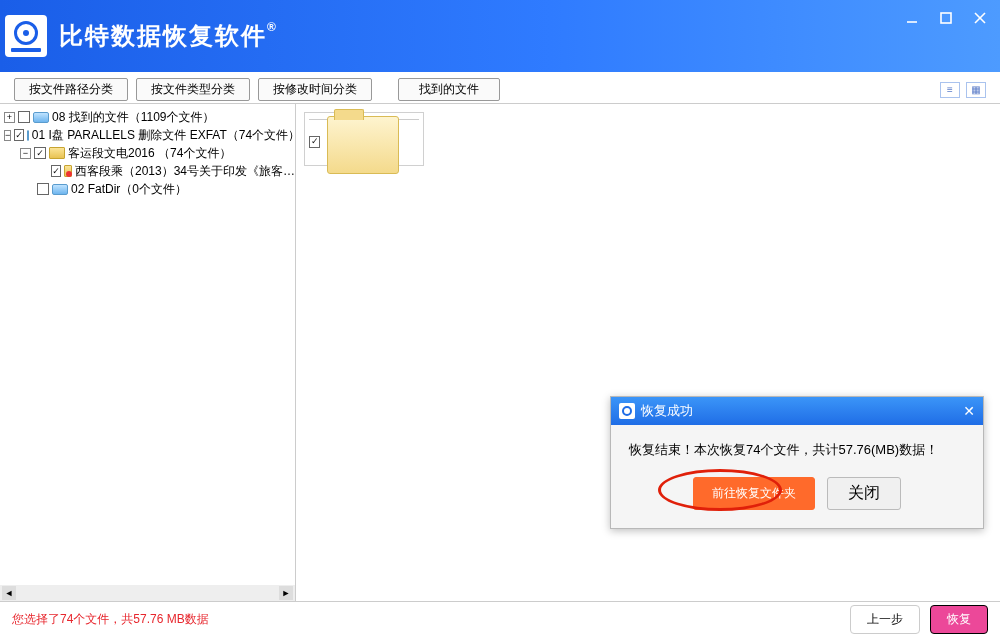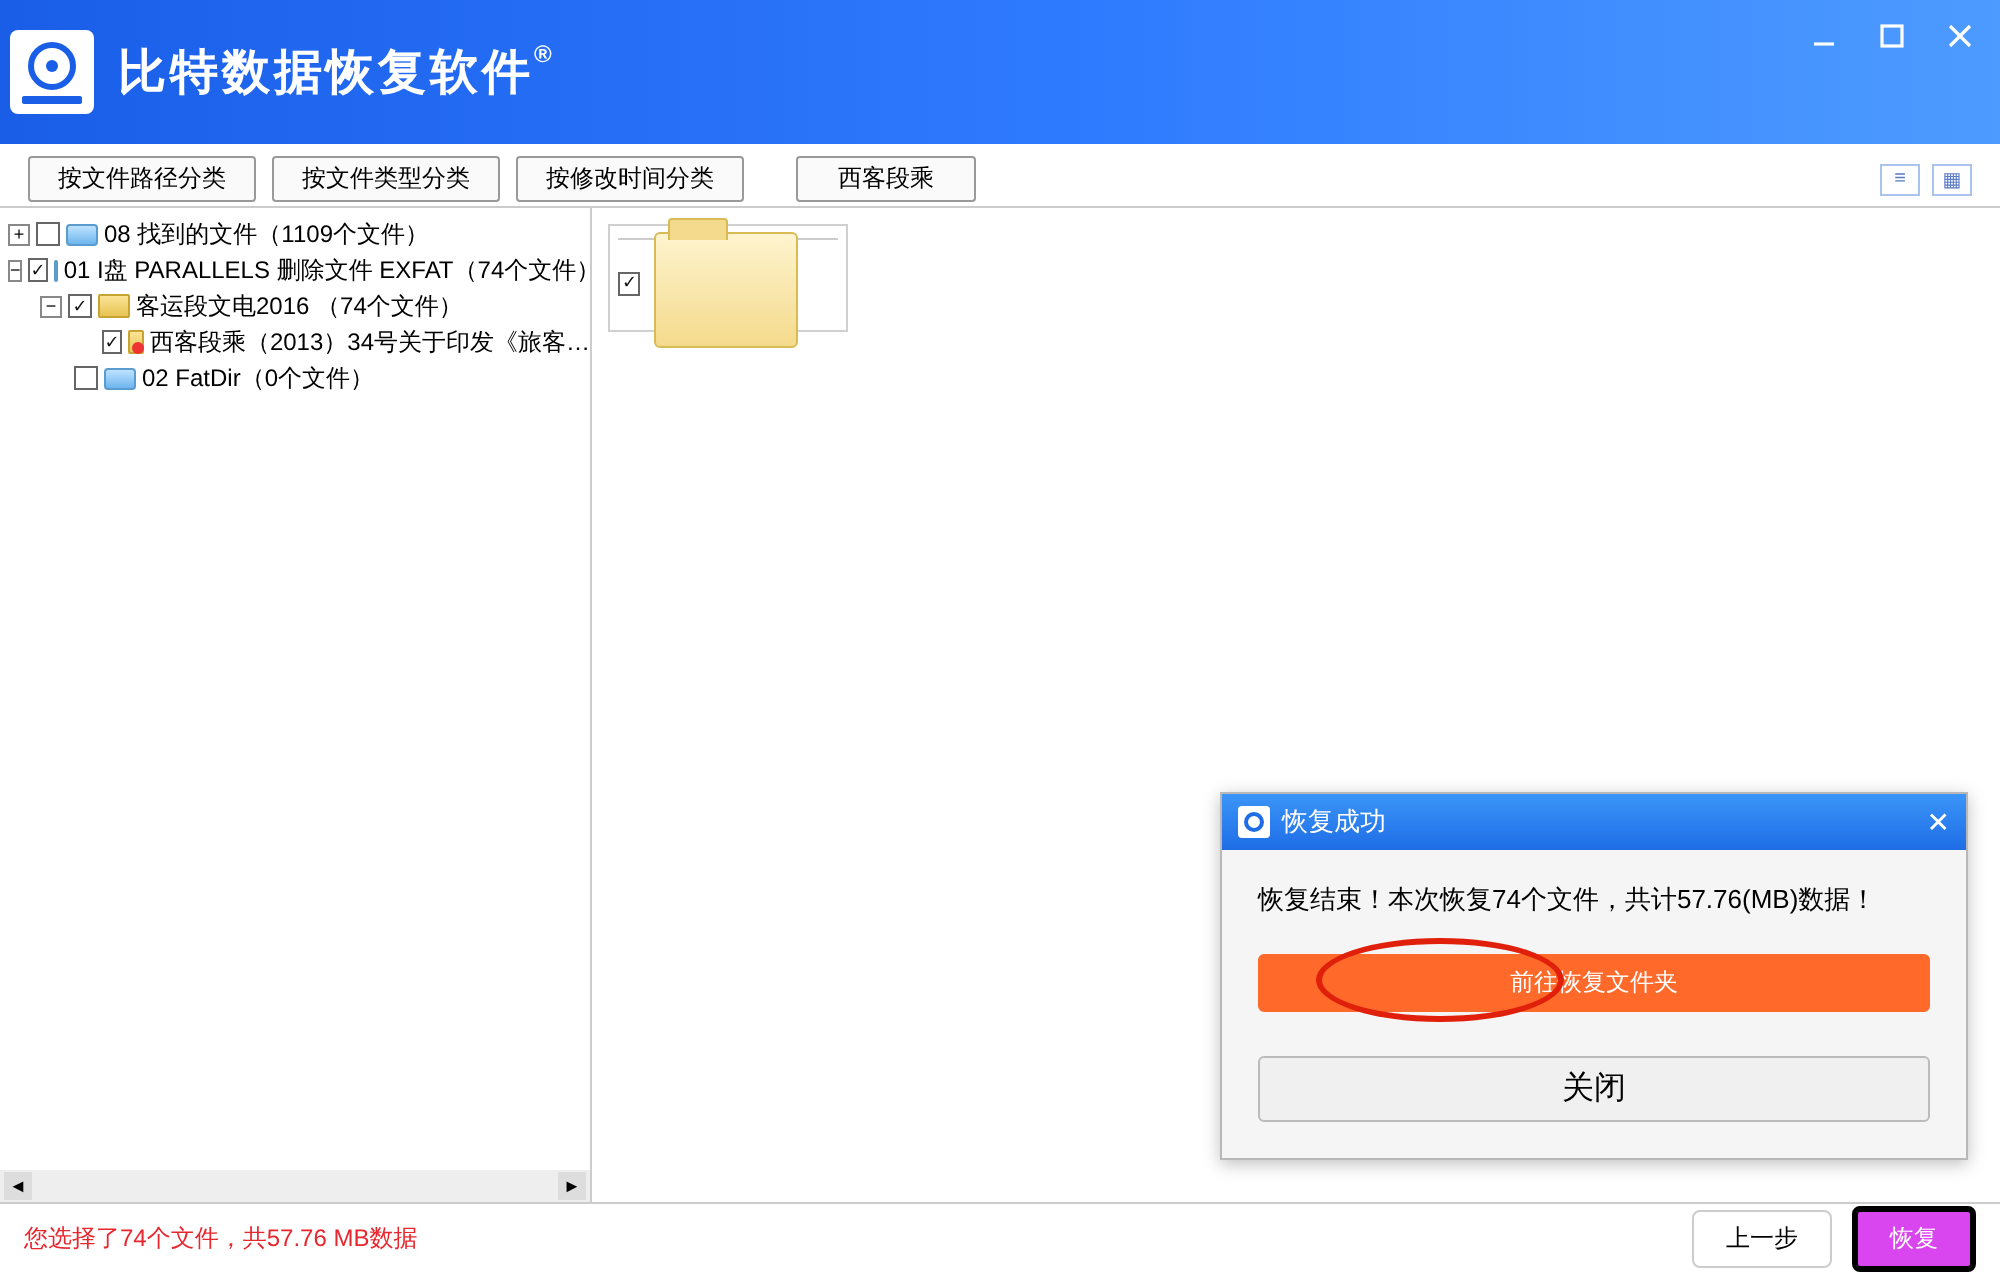--- a/index.html
+++ b/index.html
@@ -36,29 +36,29 @@
     .folder-card .big-folder { width:72px; height:58px; margin:8px auto 6px; background:linear-gradient(#fef4cf,#f4da8c); border:1px solid #d9bb55; border-radius:3px; position:relative;}
     .folder-card .big-folder::before { content:""; position:absolute; top:-8px; left:6px; width:28px; height:10px; background:#f4da8c; border:1px solid #d9bb55; border-bottom:none; border-radius:2px 2px 0 0;}
     .folder-caption { display:flex; align-items:center; justify-content:center; gap:4px; font-size:12px; border-top:1px solid #ccc; padding-top:6px;}
     .folder-card-frame { border:1px solid #d0d0d0; padding:6px 4px 8px; width:120px;}
     .dialog { position:absolute; left:314px; top:292px; width:374px; background:#f5f5f5; border:1px solid #b8b8b8; box-shadow:0 2px 8px rgba(0,0,0,0.25);}
     .dialog-title { height:28px; background:linear-gradient(#3b95f8,#1f6de6); color:#fff; font-size:13px; display:flex; align-items:center; padding:0 8px; }
     .dialog-title .d-logo { width:16px; height:16px; background:#fff; border-radius:2px; margin-right:6px; display:flex; align-items:center; justify-content:center; }
     .dialog-title .d-logo div { width:10px; height:10px; border:2px solid #1f6de6; border-radius:50%;}
     .dialog-close { margin-left:auto; cursor:pointer; font-size:14px;}
     .dialog-body { padding:16px 18px 18px; font-size:13px; }
-    .dialog-actions { display:flex; justify-content:center; gap:22px; margin-top:18px; position:relative;flex-direction:column;}
+    .dialog-actions { display:flex; justify-content:center; gap:12px; margin-top:18px; position:relative;}
     .btn-primary { background:#ff6a2b; color:#fff; border:1px solid #ff6a2b; padding:5px 18px; font-size:12px; cursor:pointer; border-radius:3px;}
     .btn-secondary { background:#f0f0f0; border:1px solid #bbb; padding:5px 20px; font-size:16px; cursor:pointer; border-radius:3px;}
     .circle-annot { position:absolute; border:3px solid #e0200a; border-radius:50%; width:124px; height:42px; left:52%; transform:translateX(-146px); top:-8px; pointer-events:none;}
     .footer { height:34px; display:flex; align-items:center; padding:0 12px; gap:10px; }
     .status { color:#e7262d; font-size:12px; }
     .foot-btn { padding:5px 16px; font-size:12px; border-radius:4px; cursor:pointer; }
     .foot-prev { background:#fff; border:1px solid #ccc; margin-left:auto;}
-    .foot-recover { background:#d946ef; color:#fff; border:3px solid #000000;}
+    .foot-recover { background:#ec4899; color:#fff; border:1px solid #000000;}
   </style>
 </head>
 <body>
 
 <div class="titlebar">
   <div class="logo-box">
     <div class="logo-circle"></div>
     <div class="logo-base"></div>
   </div>
   <div class="app-title"><span>比特数据恢复软件</span><sup>®</sup></div>
@@ -79,21 +79,21 @@
           <line x1="12" y1="2" x2="2" y2="12"></line>
         </svg>
       </div>
   </div>
 </div>
 
 <div class="tabbar">
   <div class="tab">按文件路径分类</div>
   <div class="tab">按文件类型分类</div>
   <div class="tab">按修改时间分类</div>
-  <div class="tab search">西客段乘</div>
+  <div class="tab search">找到的文件</div>
   <div class="view-toggle">
     <span>≡</span>
     <span>▦</span>
   </div>
 </div>
 
 <div class="content">
   <div class="tree-panel">
     <div class="tree-row" style="padding-left:2px">
         <span class="expander">+</span>

